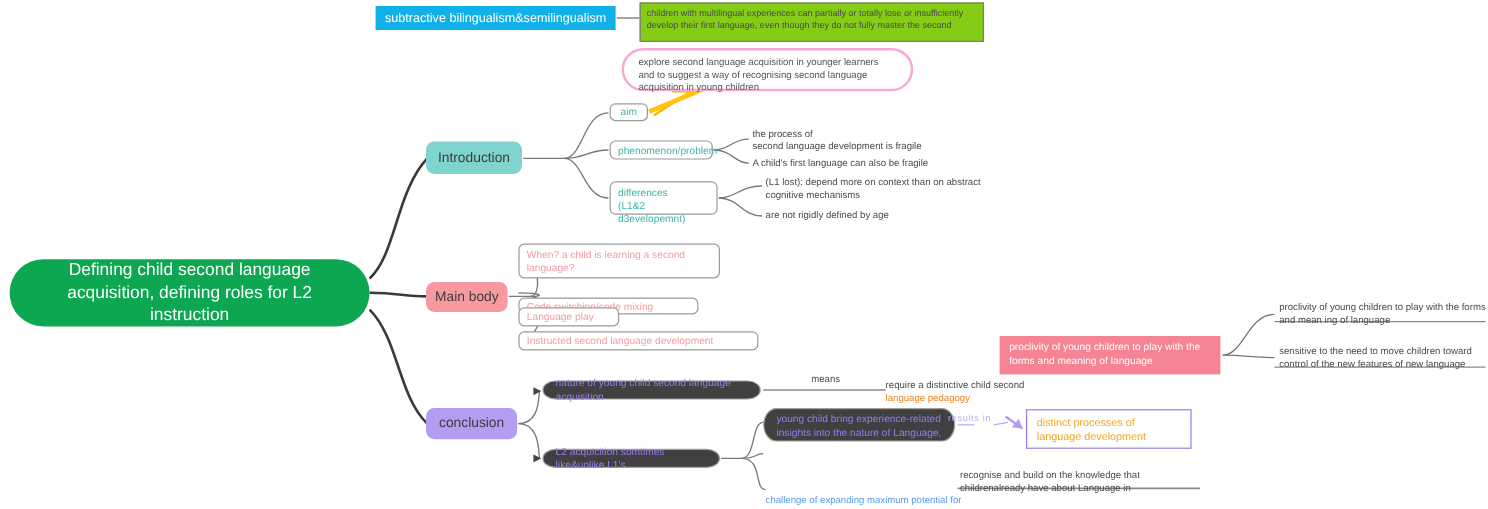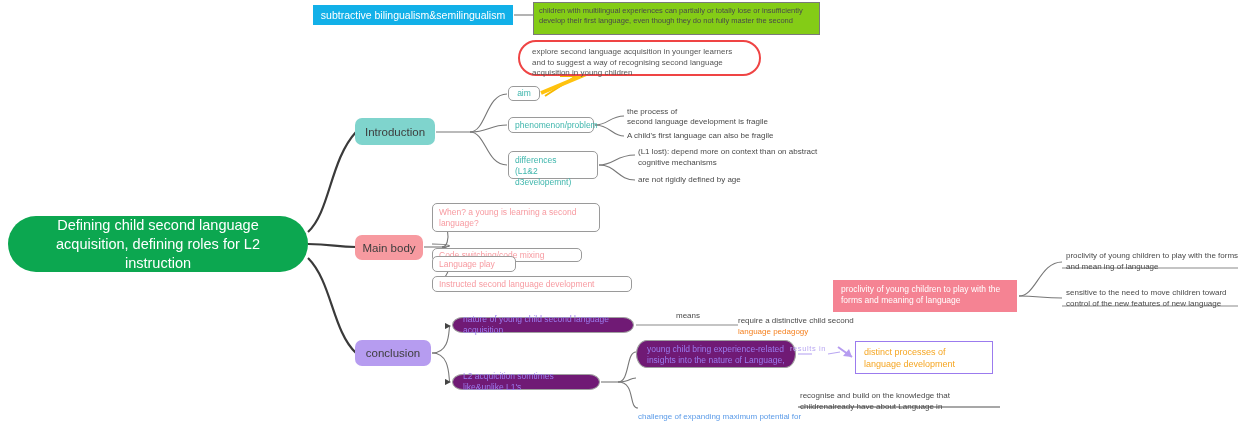--- a/index.html
+++ b/index.html
@@ -48,21 +48,21 @@
   .n-diff       {left:508px;top:151px;width:90px;height:28px;align-items:flex-start;padding-top:3px;}
 
   .n-when       {left:432px;top:203px;width:168px;height:29px;align-items:flex-start;padding-top:3px;}
   .n-code       {left:432px;top:248px;width:150px;height:14px;}
   .n-play       {left:432px;top:256px;width:84px;height:16px;}
   .n-instr      {left:432px;top:276px;width:200px;height:16px;}
 
   
   .flag{
     position:absolute;box-sizing:border-box;
-    border:1px solid #a0a0a0;background:#701a75;
+    border:1px solid #a0a0a0;background:#404040;
     border-radius:11px/50%;
     font-size:8.5px;line-height:11px;padding:3px 10px;
     display:flex;align-items:center;
   }
   .f-nature {left:452px;top:317px;width:182px;height:16px;}
   .f-l2     {left:452px;top:374px;width:148px;height:16px;}
   .f-young  {left:636px;top:340px;width:160px;height:28px;align-items:flex-start;padding-top:3px;}
   .f-also   {left:636px;top:365px;width:190px;height:28px;align-items:flex-start;padding-top:3px;}
 
   
@@ -77,21 +77,21 @@
   }
   .purple-box{
     left:855px;top:341px;width:138px;height:33px;background:#ffffff;
     border:1.5px solid #9B7BEE;color:#F5A623;font-size:9px;line-height:12px;
     padding:4px 8px;display:flex;align-items:flex-start;
   }
 
   
   .yellow-callout{
     left:518px;top:40px;width:243px;height:36px;background:#ffffff;
-    border:2px solid #ef4444;border-radius:18px;
+    border:2px solid #f9a8d4;border-radius:18px;
     font-size:8px;line-height:10.5px;color:#555555;
     padding:5px 12px;display:flex;align-items:flex-start;
   }
 
   
   .desc-box{
     left:533px;top:2px;width:287px;height:33px;background:#84cc16;
     border:1px solid #7a7a7a;font-size:7.5px;line-height:10px;color:#4a4a4a;
     padding:3px 5px;
   }
@@ -189,21 +189,21 @@
   <div class="node pill n-diff teal-t" style="white-space:pre-line">differences
 (L1&amp;2 d3evelopemnt)</div>
 
   <div class="txt t-process" style="white-space:pre-line">the process of</div>
   <div class="txt" style="left:627px;top:117px;width:200px">second language development is fragile</div>
   <div class="txt t-childs">A child's first language can also be fragile</div>
   <div class="txt t-l1lost">(L1 lost): depend more on context than on abstract cognitive mechanisms</div>
   <div class="txt t-notrigid">are not rigidly defined by age</div>
 
   <div class="node branch b-main">Main body</div>
-  <div class="node pill n-when pink-t">When? a young is learning a second language?</div>
+  <div class="node pill n-when pink-t">When? a child is learning a second language?</div>
   <div class="node pill n-code pink-t">Code switching/code mixing</div>
   <div class="node pill n-play pink-t">Language play</div>
   <div class="node pill n-instr pink-t">Instructed second language development</div>
 
   <div class="node branch b-conc">conclusion</div>
   <div class="flag f-nature purp-t">nature of young child second language acquisition</div>
   <div class="flag f-l2 purp-t">L2 acquicition somtimes like&amp;unlike L1's</div>
   <div class="flag f-young purp-t">young child bring experience-related insights into the nature of Language,</div>
 
   <div class="txt t-means">means</div>

